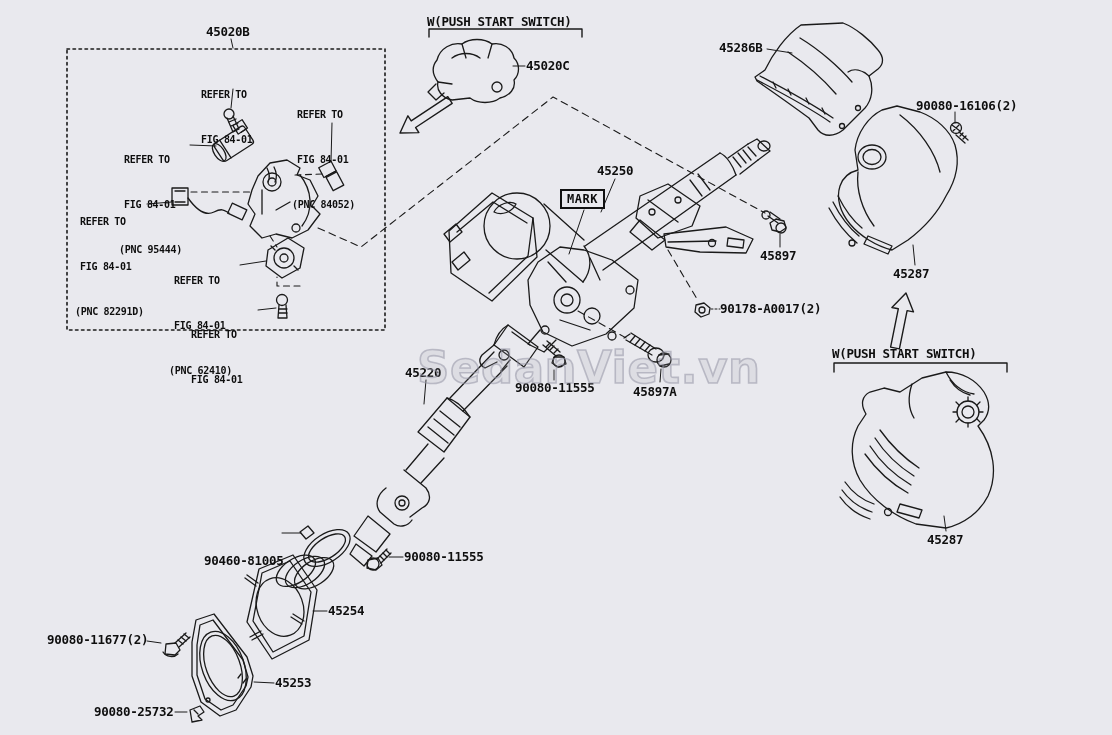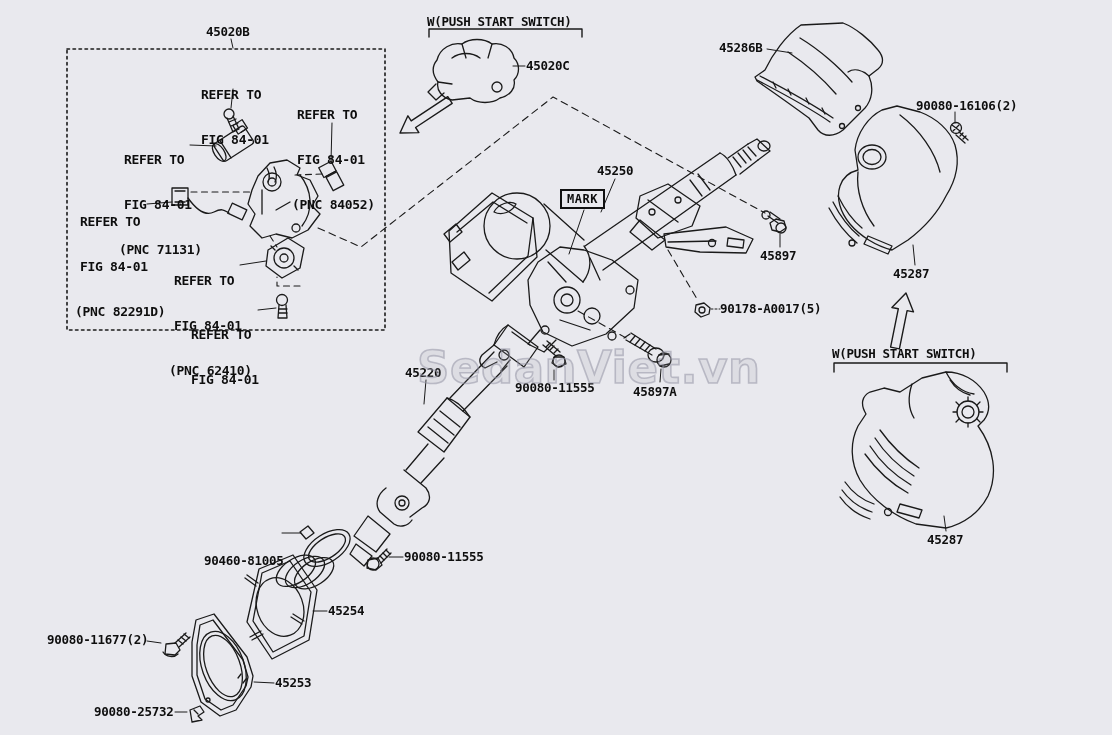--- a/index.html
+++ b/index.html
@@ -7,21 +7,21 @@
     position:relative; width:1112px; height:735px;
     background:#e9e9ee; overflow:hidden;
     font-family:"DejaVu Sans Mono", monospace;
   }
   svg.art { position:absolute; left:0; top:0; }
   .lbl {
     position:absolute; font-weight:bold; font-size:12.5px;
     letter-spacing:-0.3px; color:#0e0e0e; white-space:pre; line-height:14px;
   }
   .refer {
-    position:absolute; font-weight:bold; font-size:13px;
+    position:absolute; font-weight:bold; font-size:10px;
     letter-spacing:-0.3px; color:#0e0e0e; white-space:pre; line-height:15px;
   }
   .refer .ind { padding-left:5px; }
   .mark-box {
     position:absolute; left:560px; top:189px;
     border:2px solid #111; padding:0 5px; background:#e9e9ee;
     font-weight:bold; font-size:12px; letter-spacing:0.5px; color:#0e0e0e;
     line-height:16px;
   }
   .watermark {
@@ -326,21 +326,21 @@
 
 <div class="lbl" style="left:206px; top:25px;">45020B</div>
 <div class="lbl" style="left:427px; top:15px;">W(PUSH START SWITCH)</div>
 <div class="lbl" style="left:526px; top:59px;">45020C</div>
 <div class="lbl" style="left:719px; top:41px;">45286B</div>
 <div class="lbl" style="left:916px; top:99px;">90080-16106(2)</div>
 <div class="lbl" style="left:597px; top:164px;">45250</div>
 <div class="mark-box">MARK</div>
 <div class="lbl" style="left:760px; top:249px;">45897</div>
 <div class="lbl" style="left:893px; top:267px;">45287</div>
-<div class="lbl" style="left:720px; top:302px;">90178-A0017(5)</div>
+<div class="lbl" style="left:720px; top:302px;">90178-A0017(2)</div>
 <div class="lbl" style="left:832px; top:347px;">W(PUSH START SWITCH)</div>
 <div class="lbl" style="left:405px; top:366px;">45220</div>
 <div class="lbl" style="left:515px; top:381px;">90080-11555</div>
 <div class="lbl" style="left:633px; top:385px;">45897A</div>
 <div class="lbl" style="left:204px; top:526px;margin-top:28px;">90460-81005</div>
 <div class="lbl" style="left:404px; top:550px;">90080-11555</div>
 <div class="lbl" style="left:328px; top:604px;">45254</div>
 <div class="lbl" style="left:47px;  top:633px;">90080-11677(2)</div>
 <div class="lbl" style="left:275px; top:676px;">45253</div>
 <div class="lbl" style="left:94px;  top:705px;">90080-25732</div>
@@ -351,21 +351,21 @@
   <div>FIG 84-01</div>
 </div>
 <div class="refer" style="left:292px; top:77px;">
   <div class="ind">REFER TO</div>
   <div class="ind">FIG 84-01</div>
   <div>(PNC 84052)</div>
 </div>
 <div class="refer" style="left:119px; top:122px;">
   <div class="ind">REFER TO</div>
   <div class="ind">FIG 84-01</div>
-  <div>(PNC 71131)</div>
+  <div>(PNC 95444)</div>
 </div>
 <div class="refer" style="left:75px; top:184px;">
   <div class="ind">REFER TO</div>
   <div class="ind">FIG 84-01</div>
   <div>(PNC 82291D)</div>
 </div>
 <div class="refer" style="left:169px; top:243px;">
   <div class="ind">REFER TO</div>
   <div class="ind">FIG 84-01</div>
   <div>(PNC 62410)</div>

